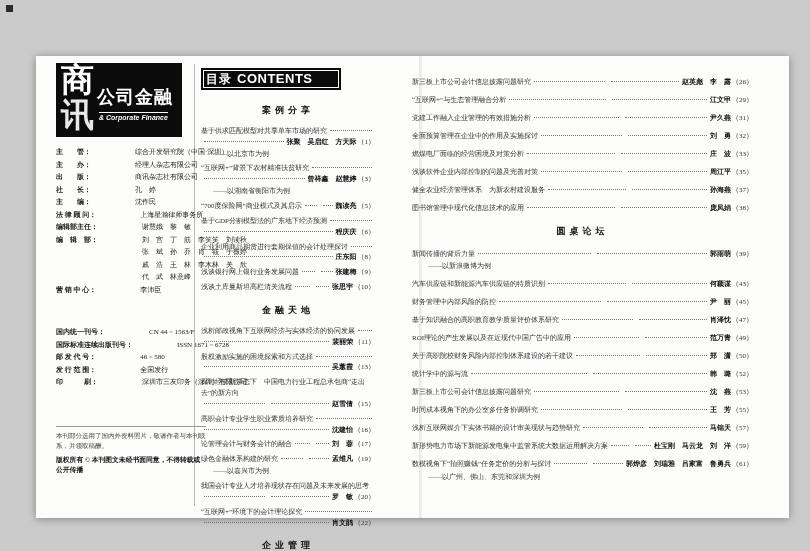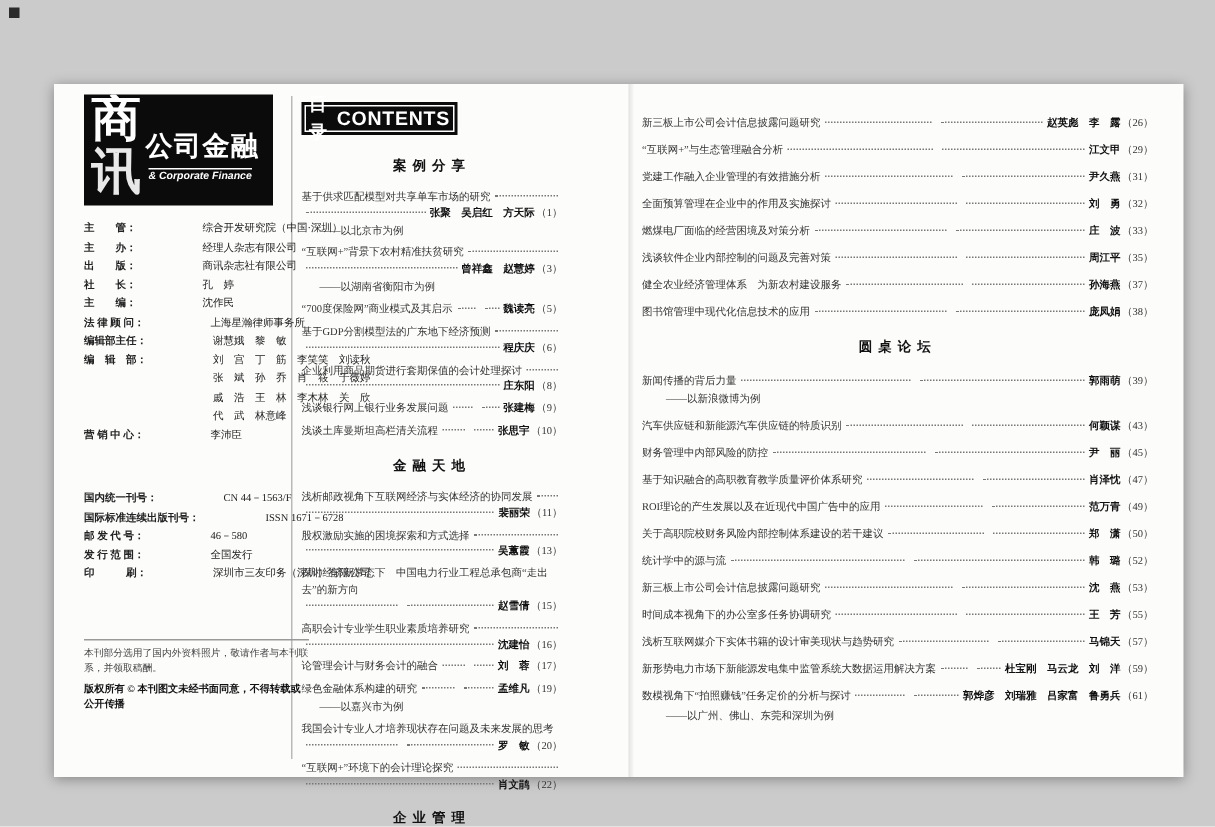--- a/index.html
+++ b/index.html
@@ -42,30 +42,30 @@
   .toc-item .t{flex:0 1 auto;}
   .leader{flex:1 1 10px;min-width:10px;border-bottom:1px dotted #777;margin:0 3px;transform:translateY(-2px);height:1px;}
   .tail{flex:1 0 auto;display:flex;align-items:baseline;}
   .tail .leader{flex:1 1 8px;min-width:8px;}
   .authors{font-weight:bold;white-space:pre;color:#111;}
   .pg{white-space:nowrap;margin-left:1px;}
   .sub{color:#333;}
 
   
   .toc-mid{position:absolute;left:165px;top:12px;width:174px;font-size:7px;line-height:1.55;color:#333;}
-  .toc-header{background:#0b0b0b;color:#fff;width:104px;height:22px;display:flex;align-items:center;
+  .toc-header{background:#0b0b0b;color:#fff;width:140px;height:22px;display:flex;align-items:center;
     padding:0 5px;box-sizing:border-box;outline:1px solid #fff;outline-offset:-3px;margin-bottom:14px;}
   .toc-header-cn{font-weight:bold;font-size:12px;letter-spacing:1px;margin-right:5px;}
   .toc-header-en{font-weight:bold;font-size:13px;font-family:"Liberation Sans",sans-serif;letter-spacing:.5px;text-align:right;}
   .toc-mid .sec-heading{font-size:9px;margin:11px 0 8px;}
   .toc-mid .toc-item{margin:4px 0;}
   .toc-mid .sub{padding-left:12px;margin:1px 0 3px;}
 
   
-  .toc-right{position:absolute;left:392px;top:13px;width:341px;font-size:7px;line-height:1.5;color:#333;}
+  .toc-right{position:absolute;left:376px;top:13px;width:341px;font-size:7px;line-height:1.5;color:#333;}
   .toc-right .sec-heading{font-size:9px;margin:12px 0 10px;}
   .toc-right .toc-item{margin:7.5px 0;}
   .toc-right .sub{padding-left:16px;margin:2px 0 4px;}
 </style>
 </head>
 <body>
 
 <div class="corner-mark"></div>
 
 <div class="spread">

